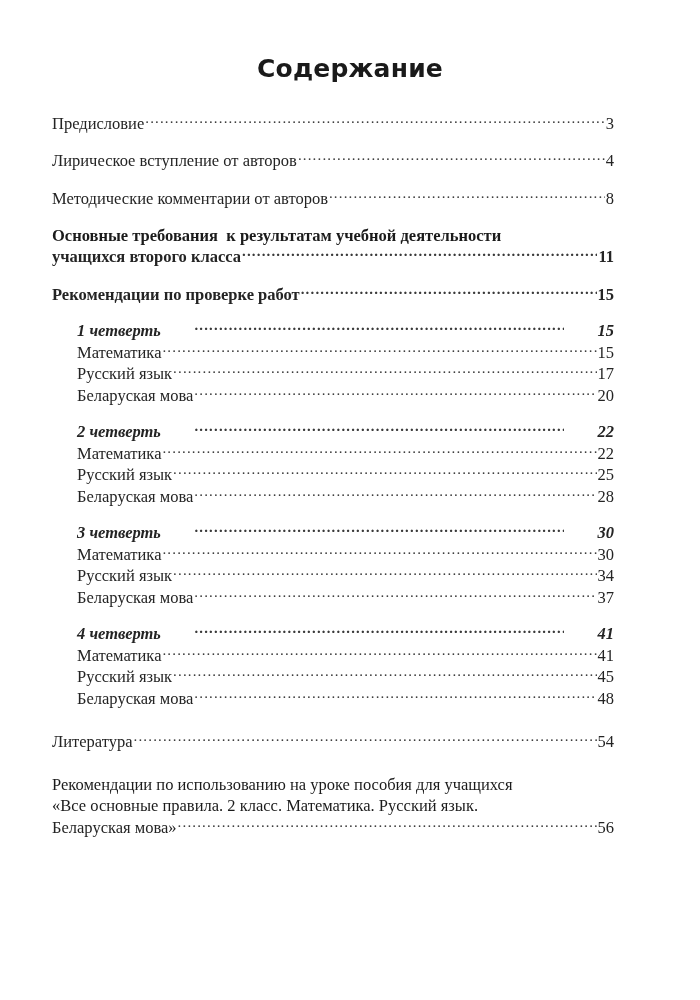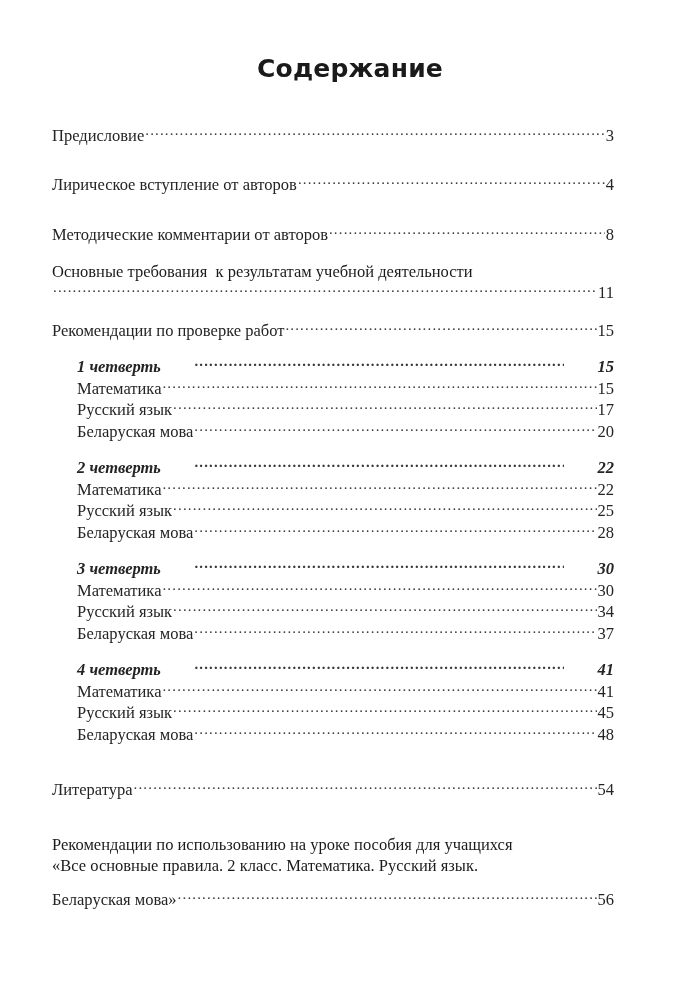--- a/index.html
+++ b/index.html
@@ -84,24 +84,23 @@
   
   .entry-wrap .textline {
     font-size: 16.5px;
     line-height: 21px;
     white-space: pre;
   }
 
   
   .level-top {
     font-size: 16.5px;
-    margin-top: 12px;
   }
   .level-section {
-    font-weight: normal;
+    font-weight: bold;
     font-size: 16.5px;
   }
   .level-section .leader::after { color: #3a3a3a; }
   .level-sub {
     margin-left: 25px;
     width: calc(100% - 25px);
     font-size: 16.5px;
   }
   .level-sub.quarter {
     font-weight: bold;
@@ -158,20 +157,21 @@
       <span class="label">Методические комментарии от авторов</span>
       <span class="leader"></span>
       <span class="pageno">8</span>
     </div>
 
     <div class="gap-md"></div>
 
     <div class="entry-wrap level-section">
       <div class="textline">Основные требования  к результатам учебной деятельности</div>
       <div class="entry level-section">
+        <span class="label">учащихся второго класса</span>
         <span class="leader"></span>
         <span class="pageno">11</span>
       </div>
     </div>
 
     <div class="gap-md"></div>
 
     <div class="entry level-section">
       <span class="label">Рекомендации по проверке работ</span>
       <span class="leader"></span>

